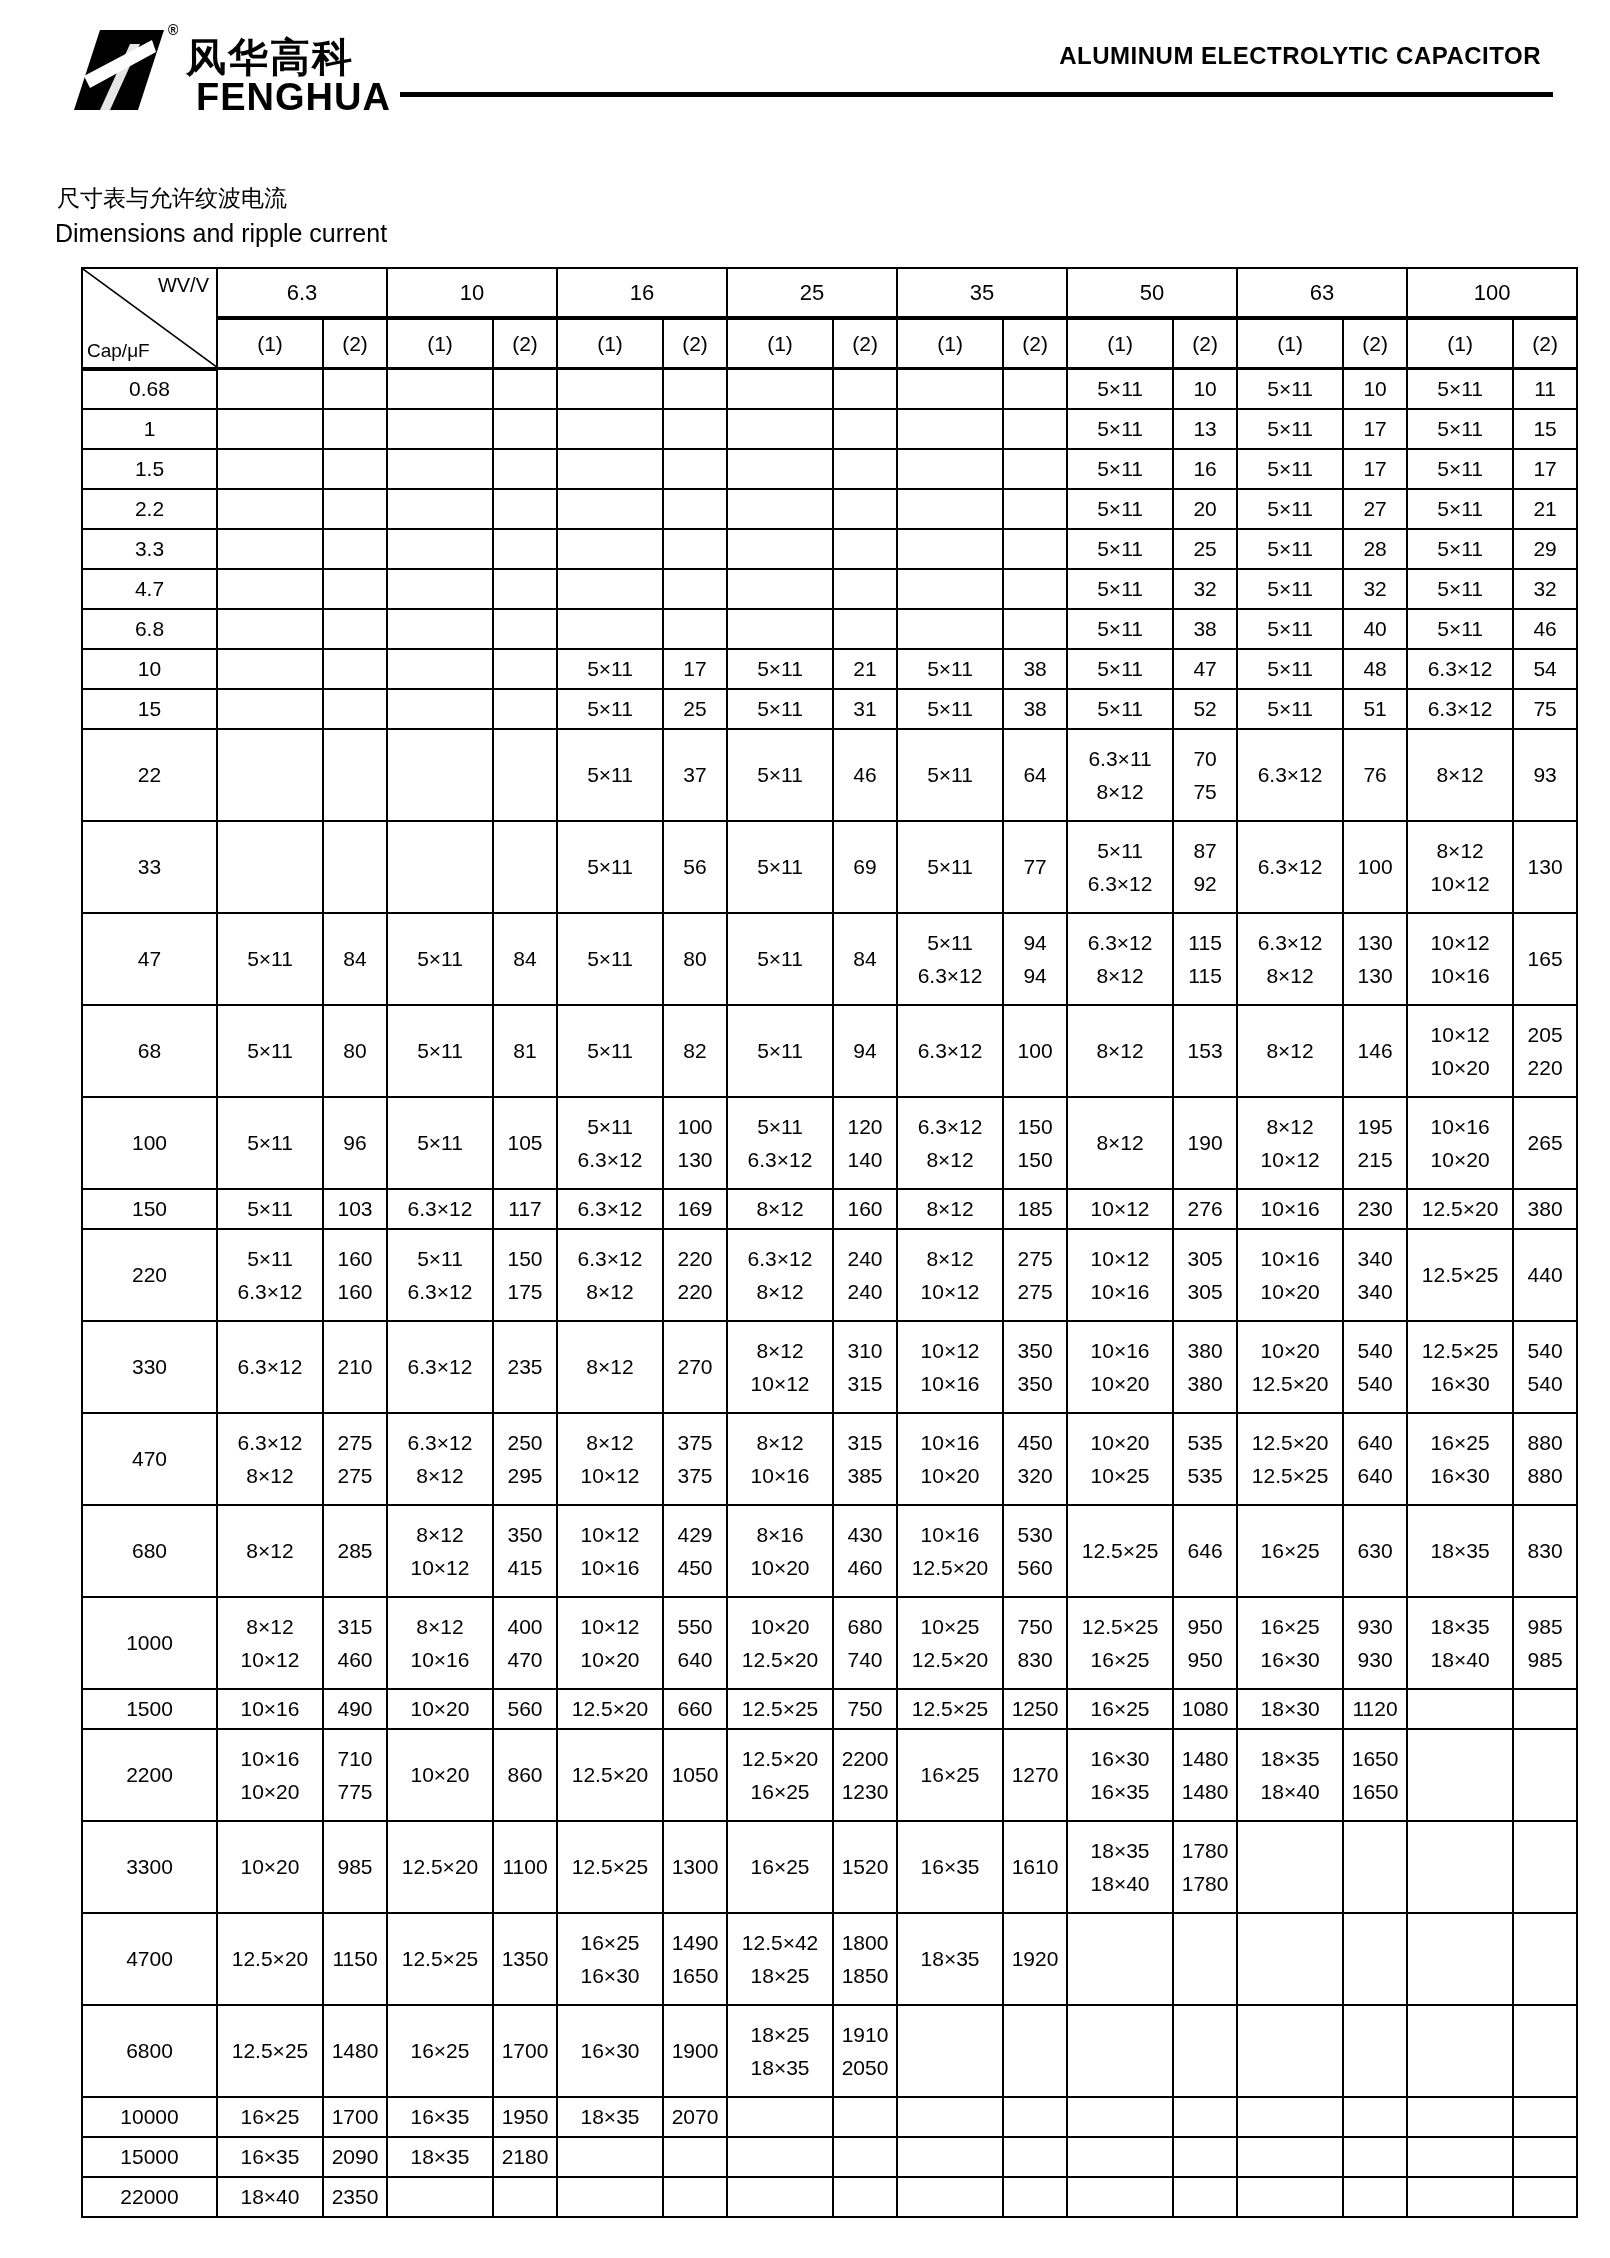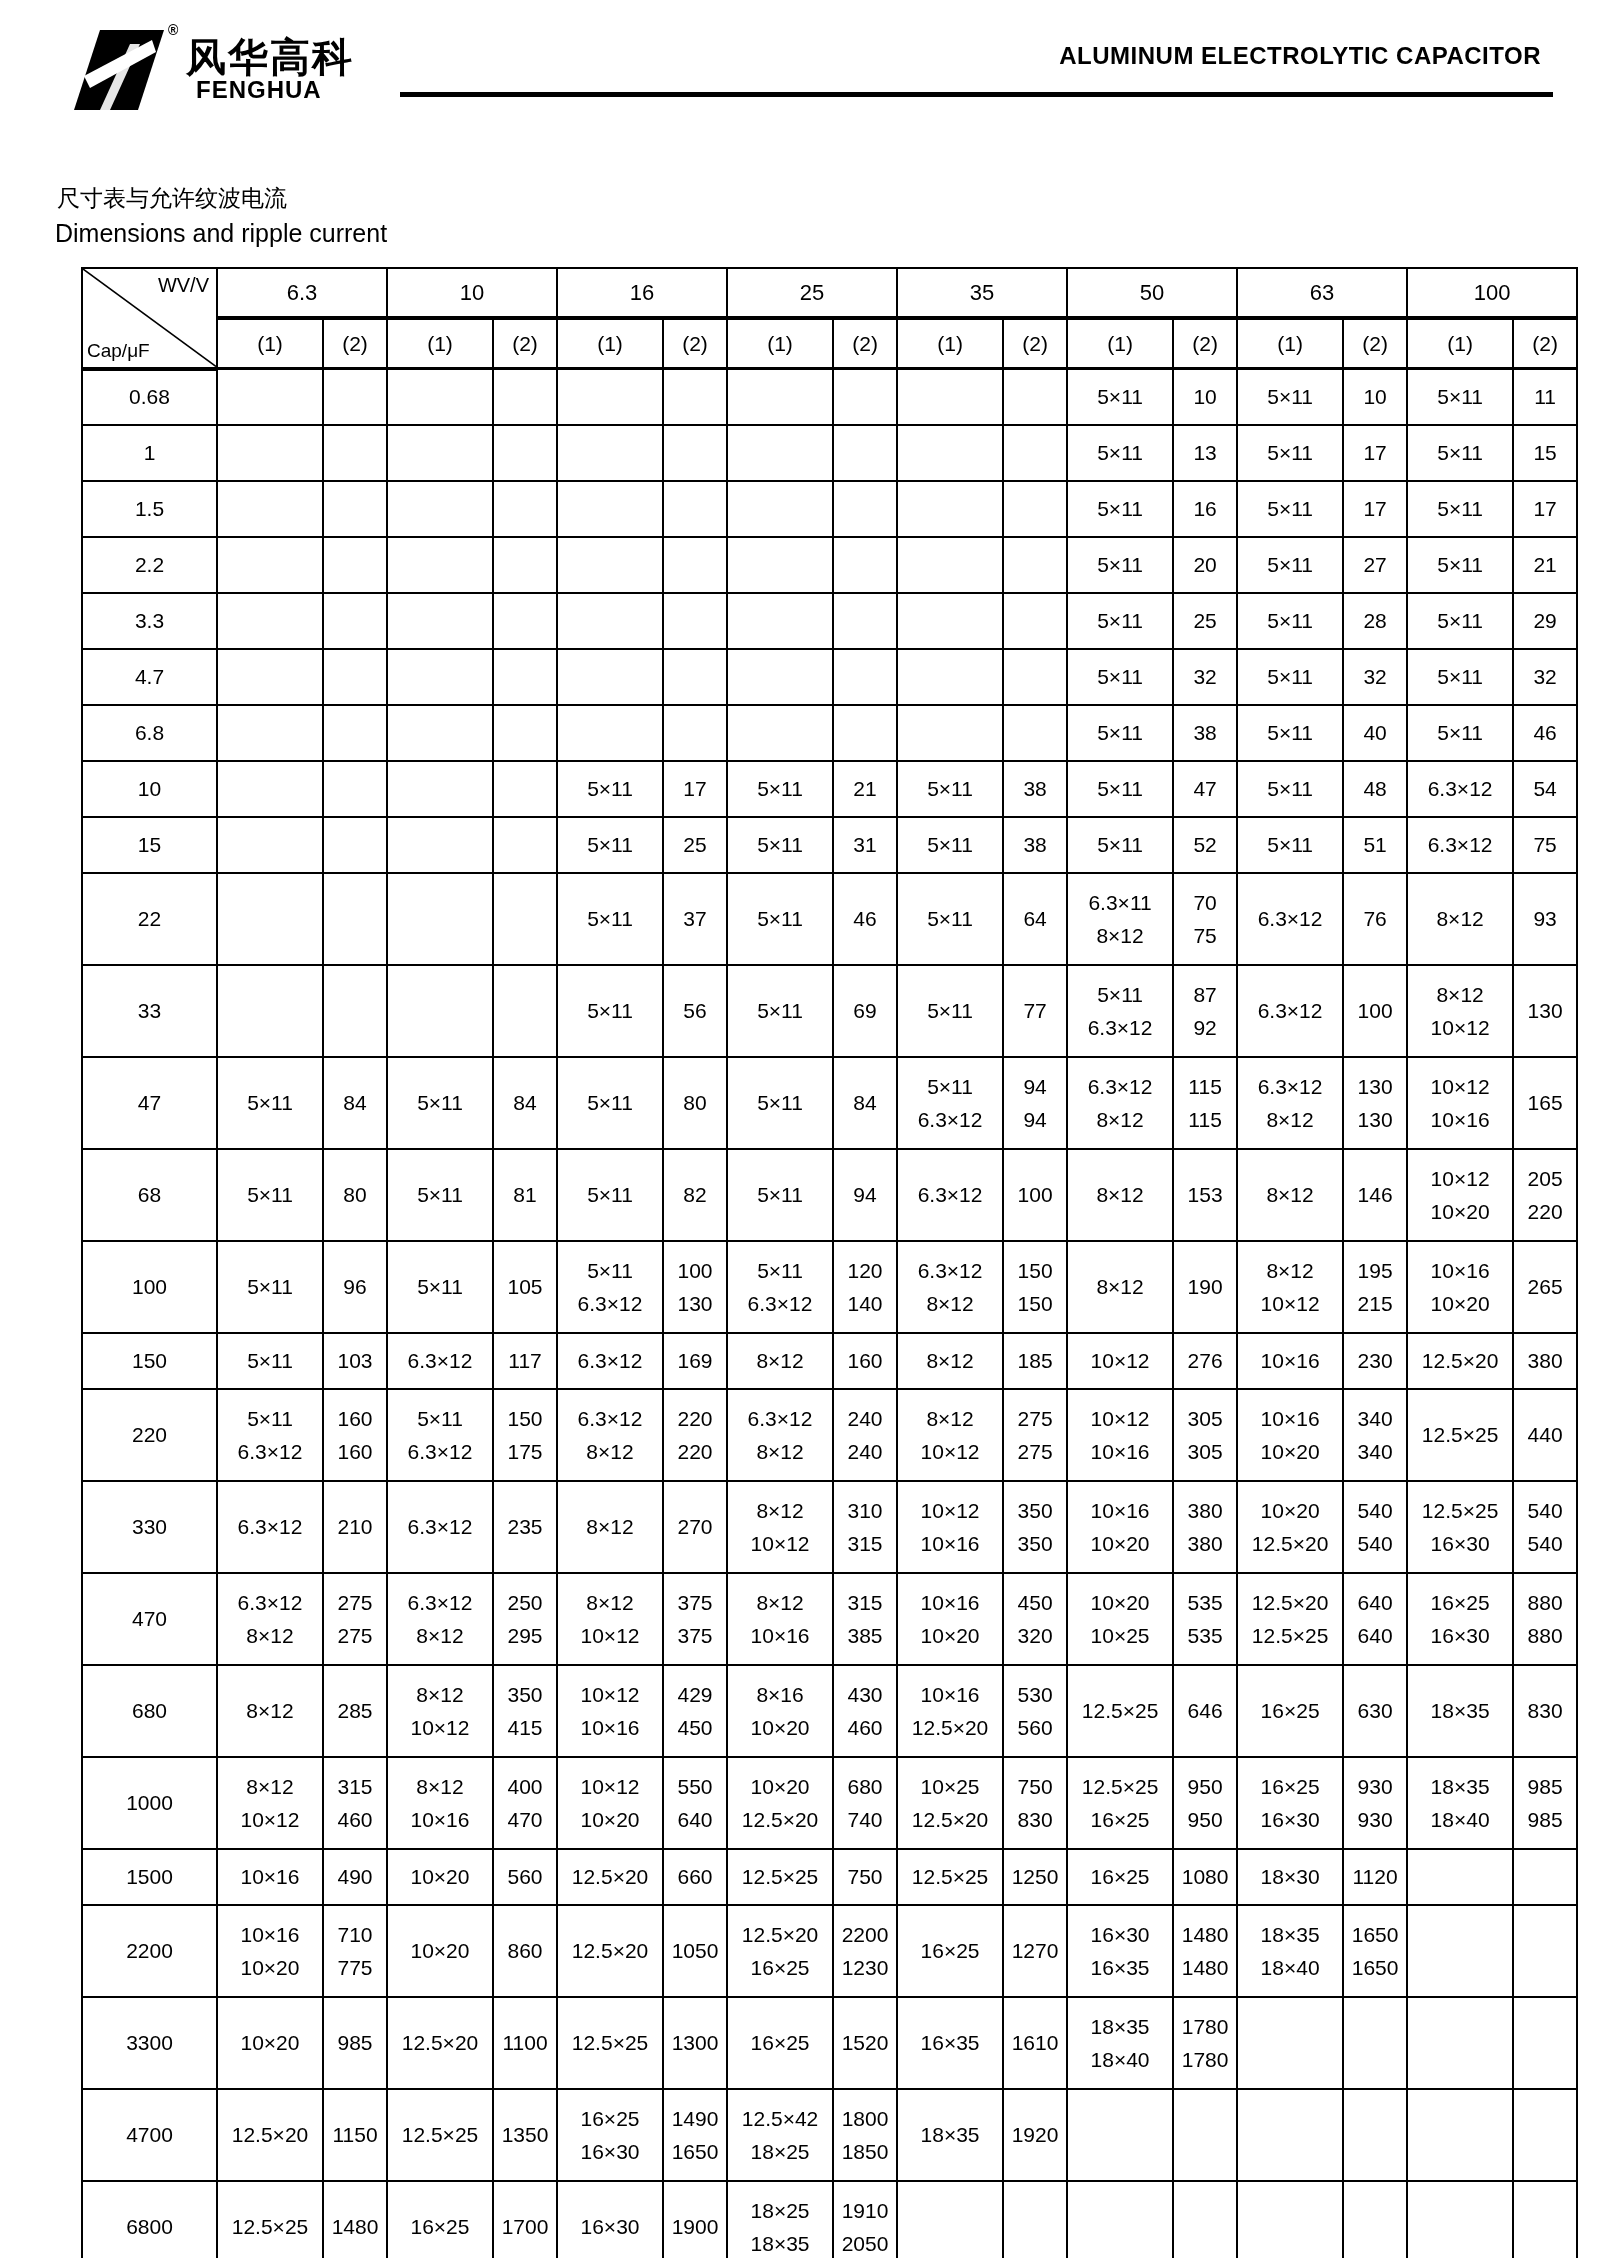--- a/index.html
+++ b/index.html
@@ -1,39 +1,39 @@
 <!DOCTYPE html>
 <html><head>
 <meta charset="utf-8">
 <style>
   html,body{margin:0;padding:0;background:#fff;}
   body{width:1610px;height:2258px;position:relative;font-family:"Liberation Sans","DejaVu Sans",sans-serif;color:#000;overflow:hidden;}
   .logo-mark{position:absolute;left:60px;top:30px;width:118px;height:80px;}
   .reg-mark{position:absolute;left:168px;top:22px;font-size:14px;font-weight:bold;}
   .brand-cn{position:absolute;left:186px;top:30px;font-size:40px;font-weight:bold;letter-spacing:2px;white-space:nowrap;}
-  .brand-en{position:absolute;left:196px;top:76px;font-size:24px;font-weight:bold;letter-spacing:1px;white-space:nowrap;}
+  .brand-en{position:absolute;left:196px;top:76px;font-size:38px;font-weight:bold;letter-spacing:1px;white-space:nowrap;}
   .doc-title{position:absolute;right:69px;top:42px;font-size:24px;font-weight:bold;letter-spacing:0.5px;white-space:nowrap;}
   .header-rule{position:absolute;left:400px;top:92px;width:1153px;height:5px;background:#000;}
   .sec-title-cn{position:absolute;left:57px;top:183px;font-size:23px;white-space:nowrap;}
   .sec-title-en{position:absolute;left:55px;top:219px;font-size:25px;white-space:nowrap;}
   table.dim{position:absolute;left:57px;top:267px;width:1496px;border-collapse:collapse;table-layout:fixed;border:1px solid #0f766e;margin-left:24px;}
   .col-cap{width:135px;}
   .col-s{width:106px;}
   .col-r{width:64px;}
   th,td{border:2px solid #000;text-align:center;vertical-align:middle;padding:0;font-weight:normal;}
   thead th{height:47px;font-size:22px;}
   thead tr.vrow th{border-bottom:4px solid #000;}
   thead tr.srow th{border-bottom:3px solid #000;font-size:21px;}
   th.corner{position:relative;border-bottom:3px solid #000;}
   th.corner svg{position:absolute;left:0;top:0;width:100%;height:100%;}
   .c-top{position:absolute;top:5px;right:7px;font-size:20px;}
   .c-bot{position:absolute;bottom:5px;left:4px;font-size:19px;}
   tbody td{font-size:21px;}
   tbody td div{line-height:33px;}
-  tbody tr.single{height:56px;}
+  tbody tr.single{height:40px;}
   tbody tr.double{height:92px;}
   td.cap{font-size:21px;}
 </style>
 </head>
 <body>
 
 <div>
 
   <svg class="logo-mark" viewBox="0 0 118 80" preserveAspectRatio="none">
     <polygon points="14,80 40,0 104,0 78,80" fill="#000"></polygon>

